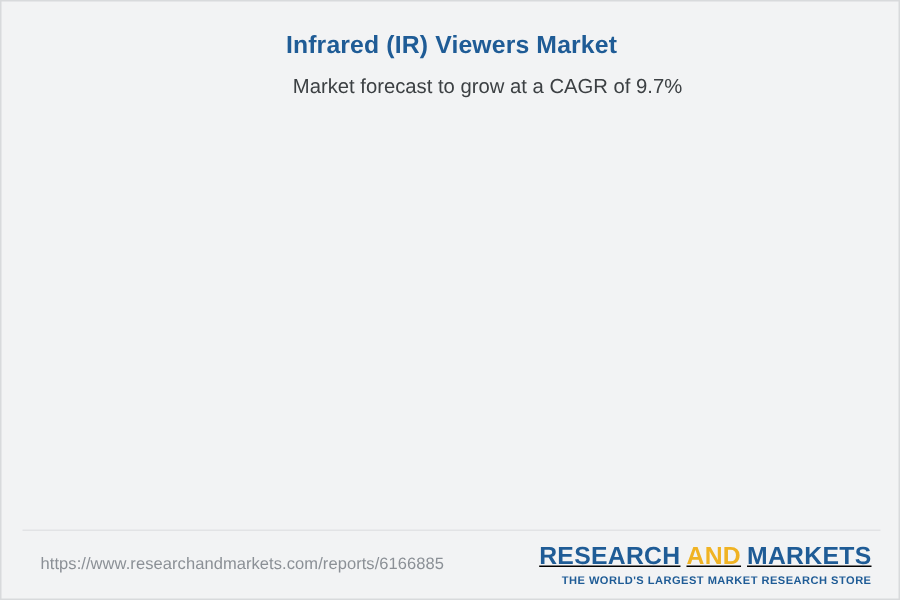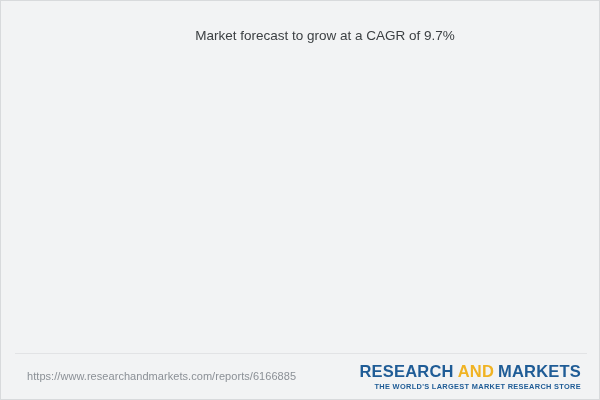--- a/index.html
+++ b/index.html
@@ -100,38 +100,40 @@
     right: 20px;
     top: 8px;
     text-align: right;
   }
   #logo-wordmark {
     font-size: 16.5px;
     font-weight: bold;
     letter-spacing: 0.2px;
     line-height: 19px;
     white-space: nowrap;
+    text-decoration: underline;
   }
   .logo-blue { color: #1f5c96; }
   .logo-gold { color: #f0b323; }
   #logo-tagline {
     margin-top: 1px;
     font-size: 7.4px;
     font-weight: bold;
     color: #1f5c96;
     letter-spacing: 0.32px;
     white-space: nowrap;
   }
 </style>
 </head>
 <body>
 
 <div id="card">
 
   <div id="header">
+    <div id="chart-title">Infrared (IR) Viewers Market</div>
     <div id="chart-subtitle">Market forecast to grow at a CAGR of 9.7%</div>
   </div>
 
   <div id="plot">
 
     <div class="bar-group" id="bar-group-0">
 
       <div class="cylinder">
         
         

